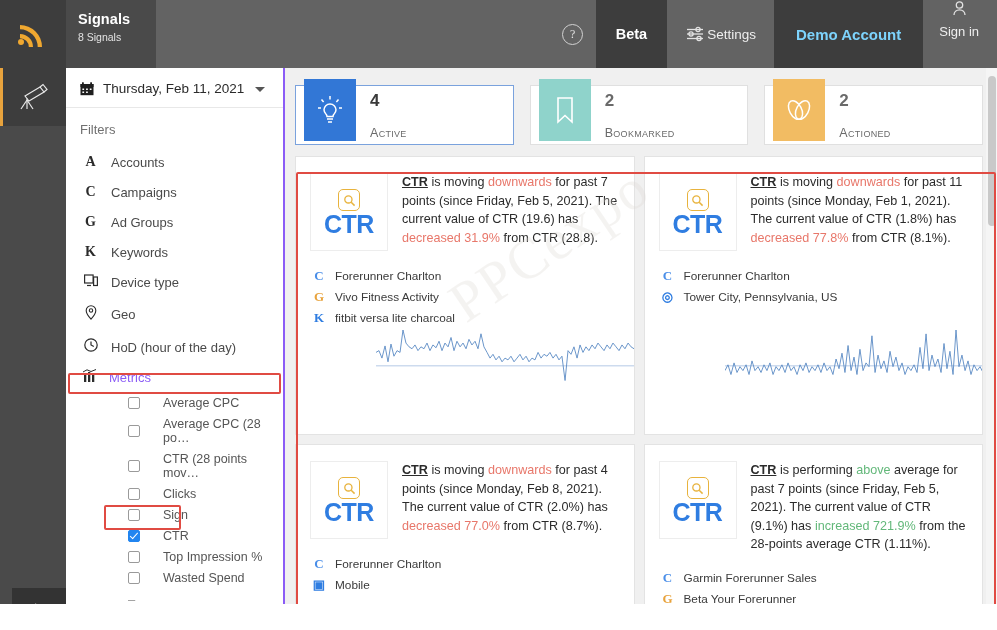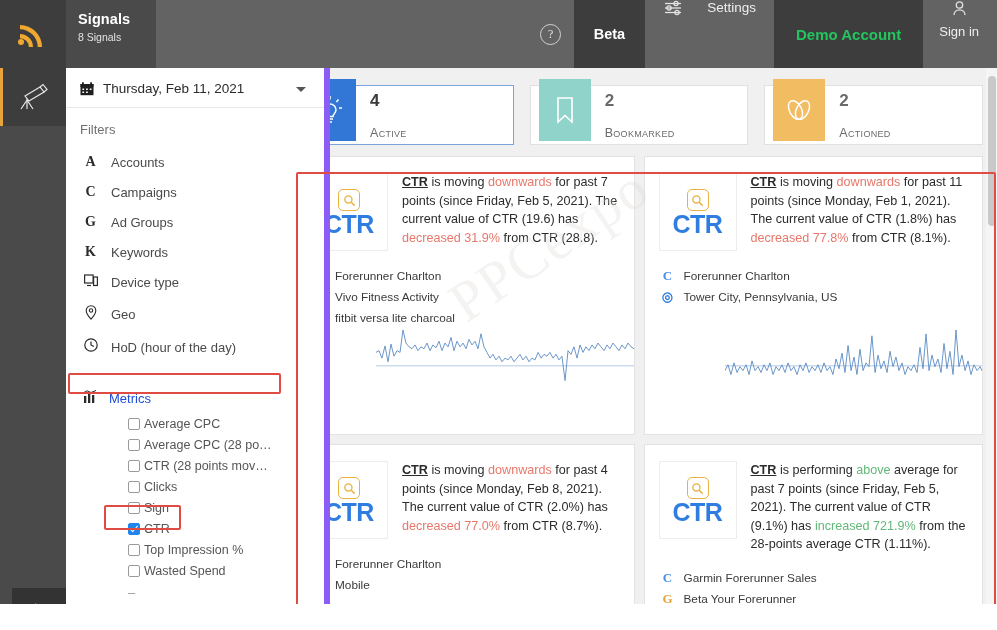--- a/index.html
+++ b/index.html
@@ -17,40 +17,40 @@
   .topbar { position:absolute; left:0; top:0; width:997px; height:68px; background:#636363; display:flex; align-items:stretch; z-index:30;}
   .logo-cell { width:66px; background:#3d3d3d; display:flex; align-items:center; justify-content:center;}
   .rss-icon { width:30px; height:28px; position:relative; }
   .app-title-cell { width:90px; background:#4a4a4a; padding:10px 0 0 12px; }
   .app-title { color:#fff; font-size:14.5px; font-weight:bold; line-height:18px; letter-spacing:.1px;}
   .app-sub { color:#e3e3e3; font-size:10.5px; margin-top:3px; }
   .topbar-spacer { flex:1; }
   .help-btn { width:46px; display:flex; align-items:center; justify-content:center;}
   .circle-q { width:21px; height:21px; border:1.4px solid #d2d2d2; border-radius:50%; color:#e6e6e6; font-size:12px; display:flex; align-items:center; justify-content:center; font-family:"Liberation Serif", serif;}
   .beta-cell { background:#3d3d3d; color:#fff; font-weight:bold; font-size:14.5px; display:flex; align-items:center; padding:0 20px;}
-  .settings-cell { display:flex; align-items:flex-start; gap:24px; padding:0 18px; color:#eeeeee; font-size:13.5px;}
-  .account-cell { background:#3d3d3d; color:#22c55e; font-weight:bold; font-size:15px; display:flex; align-items:center; padding:0 22px;}
+  .settings-cell { display:flex; align-items:center; gap:2px; padding:0 18px; color:#eeeeee; font-size:13.5px;}
+  .account-cell { background:#3d3d3d; color:#7dd3fc; font-weight:bold; font-size:15px; display:flex; align-items:center; padding:0 22px;}
   .signin-cell { display:flex; align-items:center; gap:8px; padding:0 18px 0 16px; color:#eeeeee; font-size:13px;flex-direction:column;}
 
   
   .rail { position:absolute; left:0; top:68px; width:66px; height:562px; background:#4a4a4a; z-index:20;}
   .rail-item { position:relative; width:66px; height:58px; display:flex; align-items:center; justify-content:center; background:#3d3d3d;}
   .rail-item .accent { position:absolute; left:0; top:0; bottom:0; width:3px; background:#e8a33d;}
   .rail-bottom { position:absolute; left:12px; bottom:0; width:54px; height:42px; background:#333333; display:flex;align-items:center;justify-content:center;}
 
   
-  .panel { position:absolute; left:66px; top:68px; width:264px; height:536px; background:#fff; border-right:6px solid #8b5cf6; overflow:hidden; z-index:15;}
+  .panel { position:absolute; left:66px; top:68px; width:219px; height:536px; background:#fff; border-right:2px solid #8b5cf6; overflow:hidden; z-index:15;}
   .datepicker { display:flex; align-items:center; gap:9px; padding:13px 14px 11px 14px; font-size:13.5px; color:#2b2b2b; border-bottom:1px solid #e8e8e8; position:relative;}
   .datepicker .caret { position:absolute; right:18px; top:19px; width:0;height:0;border-left:5px solid transparent;border-right:5px solid transparent;border-top:5px solid #555;}
   .filters-label { padding:14px 14px 10px 14px; color:#707070; font-size:13px;}
   .filter-row { display:flex; align-items:center; gap:12px; padding:7px 14px 7px 16px; color:#4a4a4a; font-size:13px; }
   .filter-row .fic { width:17px; text-align:center; font-weight:bold; font-size:14px; color:#2b2b2b; font-family:"Liberation Serif", serif;}
-  .metrics-row { display:flex; align-items:center; gap:11px; padding:6px 14px 6px 16px; color:#1d4ed8; font-size:13px;margin-top:21px;}
+  .metrics-row { display:flex; align-items:center; gap:11px; padding:6px 14px 6px 16px; color:#8b5cf6; font-size:13px;}
   .hl-box { position:absolute; border:2.5px solid #e04b43; border-radius:2px; pointer-events:none; z-index:40;}
-  .chk-row { display:flex; align-items:center; gap:4px; padding:3.5px 0 3.5px 62px; color:#555; font-size:12.5px;}
+  .chk-row { display:flex; align-items:center; gap:23px; padding:3.5px 0 3.5px 62px; color:#555; font-size:12.5px;}
   .chk { width:12px; height:12px; border:1.4px solid #9a9a9a; border-radius:2px; background:#fff; flex:none;}
   .chk.on { background:#2185f0; border-color:#2185f0; position:relative;}
   .chk.on:after { content:""; position:absolute; left:3.4px; top:0.6px; width:3.4px; height:6.6px; border:solid #fff; border-width:0 1.7px 1.7px 0; transform:rotate(42deg);}
   .dash { padding:4px 0 0 62px; color:#999; font-size:13px; letter-spacing:1px;}
 
   
   .main { position:absolute; left:285px; top:68px; width:712px; height:562px; background:#f0f0f0; overflow:hidden;}
   .stats { display:flex; gap:16px; padding:17px 14px 0 10px;}
   .stat { flex:1; height:60px; background:#fff; border:1px solid #e0e0e0; display:flex; align-items:center; position:relative; }
   .stat.sel { border:1px solid #7aa2dd; }

